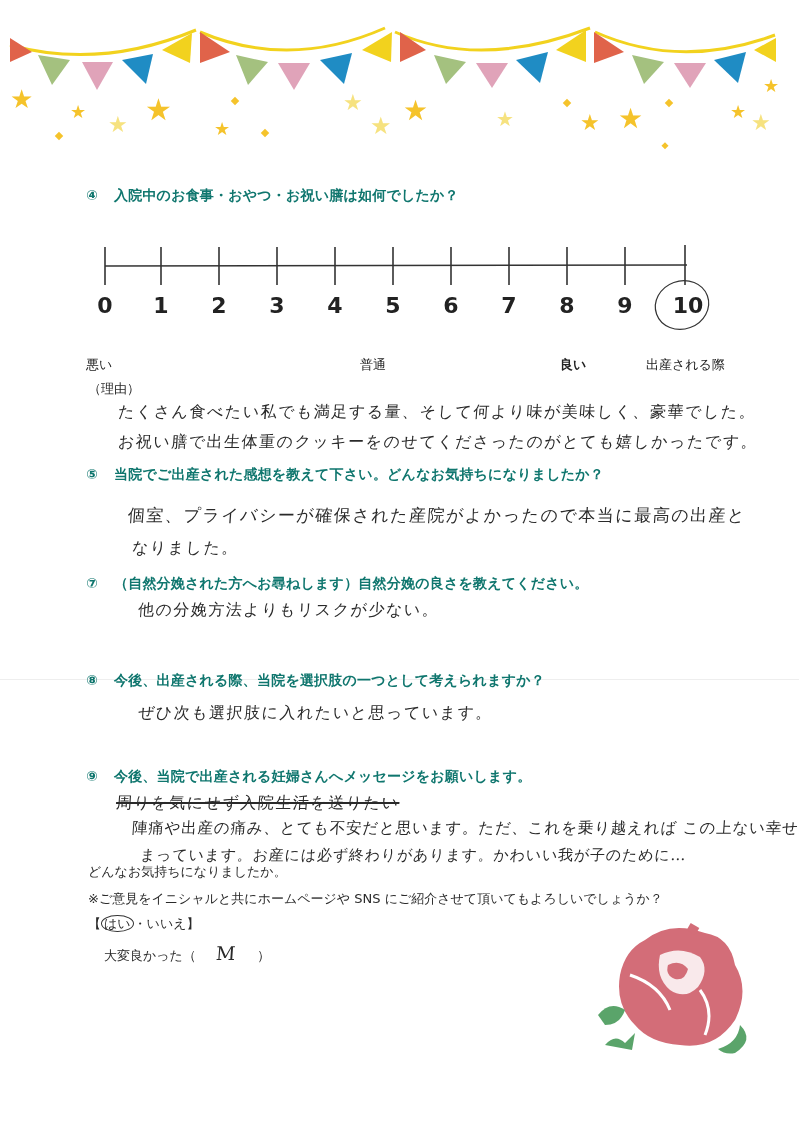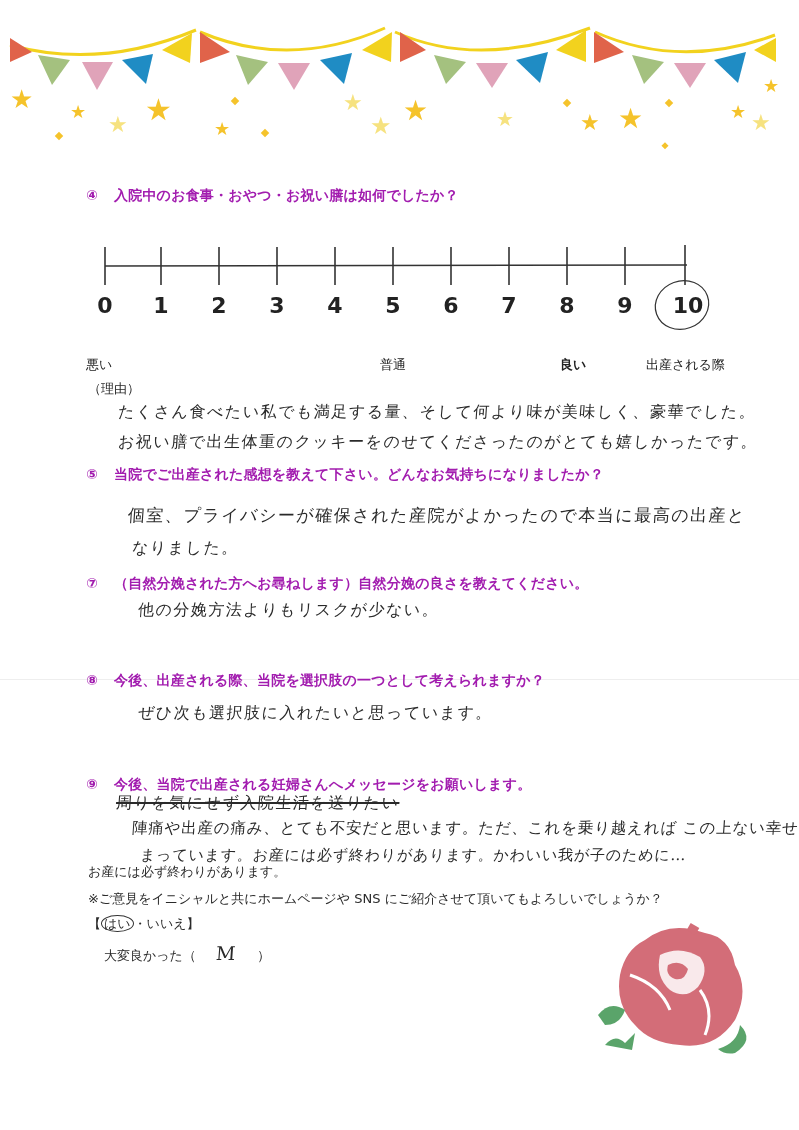--- a/index.html
+++ b/index.html
@@ -1,19 +1,19 @@
 <!DOCTYPE html>
 <html><head>
 <meta charset="utf-8">
 <style>
   html, body { margin:0; padding:0; }
   body { width:799px; height:1130px; background:#ffffff; position:relative; overflow:hidden;
          font-family:"DejaVu Sans", sans-serif; color:#222; }
   .abs { position:absolute; }
-  .q { font-size:14px; font-weight:bold; letter-spacing:0.2px; color:#a21caf; white-space:nowrap; }
+  .q { font-size:14px; font-weight:bold; letter-spacing:0.2px; color:#0f766e; white-space:nowrap; }
   .q .num { display:inline-block; width:28px; }
   .hand { font-family:"DejaVu Serif", serif; font-size:16px; color:#2a2a2a; letter-spacing:1.5px; white-space:nowrap; transform:skewX(-4deg); }
   .small { font-size:13px; color:#2a2a2a; white-space:nowrap; }
   .scale-num { font-size:22px; font-weight:bold; color:#222; width:30px; text-align:center; }
   .scale-label { font-size:13px; color:#222; white-space:nowrap;text-align:center; }
   .strike { text-decoration:line-through; text-decoration-thickness:2px; }
 </style>
 </head>
 <body>
 
@@ -102,21 +102,21 @@
 <div class="abs scale-num" style="left:436px;top:293px;">6</div>
 <div class="abs scale-num" style="left:494px;top:293px;">7</div>
 <div class="abs scale-num" style="left:552px;top:293px;">8</div>
 <div class="abs scale-num" style="left:610px;top:293px;">9</div>
 <div class="abs scale-num" style="left:668px;top:293px;width:40px;">10</div>
 <svg class="abs" style="left:648px;top:275px" width="70" height="60">
   <ellipse cx="34" cy="30" rx="27" ry="24" transform="rotate(-20 34 30)" fill="none" stroke="#333" stroke-width="1.2"></ellipse>
 </svg>
 
 <div class="abs scale-label" style="left:86px;top:356px;">悪い</div>
-<div class="abs scale-label" style="left:380px;top:356px;">普通</div>
+<div class="abs scale-label" style="left:360px;top:356px;">普通</div>
 <div class="abs scale-label" style="left:560px;top:356px;font-weight:bold;">良い</div>
 <div class="abs scale-label" style="left:646px;top:356px;">出産される際</div>
 
 <div class="abs small" style="left:88px;top:380px;">（理由）</div>
 <div class="abs hand" style="left:118px;top:402px;">たくさん食べたい私でも満足する量、そして何より味が美味しく、豪華でした。</div>
 <div class="abs hand" style="left:118px;top:432px;">お祝い膳で出生体重のクッキーをのせてくださったのがとても嬉しかったです。</div>
 
 <div class="abs q" style="left:86px;top:466px;">
   <span class="num">⑤</span><span>当院でご出産された感想を教えて下さい。どんなお気持ちになりましたか？</span>
 </div>
@@ -128,28 +128,28 @@
 </div>
 <div class="abs hand" style="left:138px;top:600px;">他の分娩方法よりもリスクが少ない。</div>
 
 <div class="abs" style="left:0;top:679px;width:799px;height:1px;background:#eeeeee;"></div>
 
 <div class="abs q" style="left:86px;top:672px;">
   <span class="num">⑧</span><span>今後、出産される際、当院を選択肢の一つとして考えられますか？</span>
 </div>
 <div class="abs hand" style="left:138px;top:703px;">ぜひ次も選択肢に入れたいと思っています。</div>
 
-<div class="abs q" style="left:86px;top:768px;margin-top:8px;">
+<div class="abs q" style="left:86px;top:768px;">
   <span class="num">⑨</span><span>今後、当院で出産される妊婦さんへメッセージをお願いします。</span>
 </div>
 <div class="abs hand strike" style="left:116px;top:793px;">周りを気にせず入院生活を送りたい</div>
 <div class="abs hand" style="left:132px;top:818px;font-size:15.5px;letter-spacing:0.8px;">陣痛や出産の痛み、とても不安だと思います。ただ、これを乗り越えれば この上ない幸せが</div>
 <div class="abs hand" style="left:140px;top:846px;font-size:15px;letter-spacing:0.8px;">まっています。お産には必ず終わりがあります。かわいい我が子のために…</div>
 
-<div class="abs small" style="left:88px;top:863px;">お産には必ず終わりがあります。</div>
+<div class="abs small" style="left:88px;top:863px;">どんなお気持ちになりましたか。</div>
 <div class="abs small" style="left:88px;top:890px;">※ご意見をイニシャルと共にホームページや SNS にご紹介させて頂いてもよろしいでしょうか？</div>
 <div class="abs small" style="left:88px;top:915px;">
   <span>【</span><span style="border:1px solid #333;border-radius:50%;padding:0 2px;">はい</span><span>・</span><span>いいえ</span><span>】</span>
 </div>
 <div class="abs small" style="left:104px;top:942px;">
   <span>大変良かった（</span>
   <span class="hand" style="display:inline-block;font-size:19px;margin:0 16px;">M</span>
   <span>）</span>
 </div>
 

